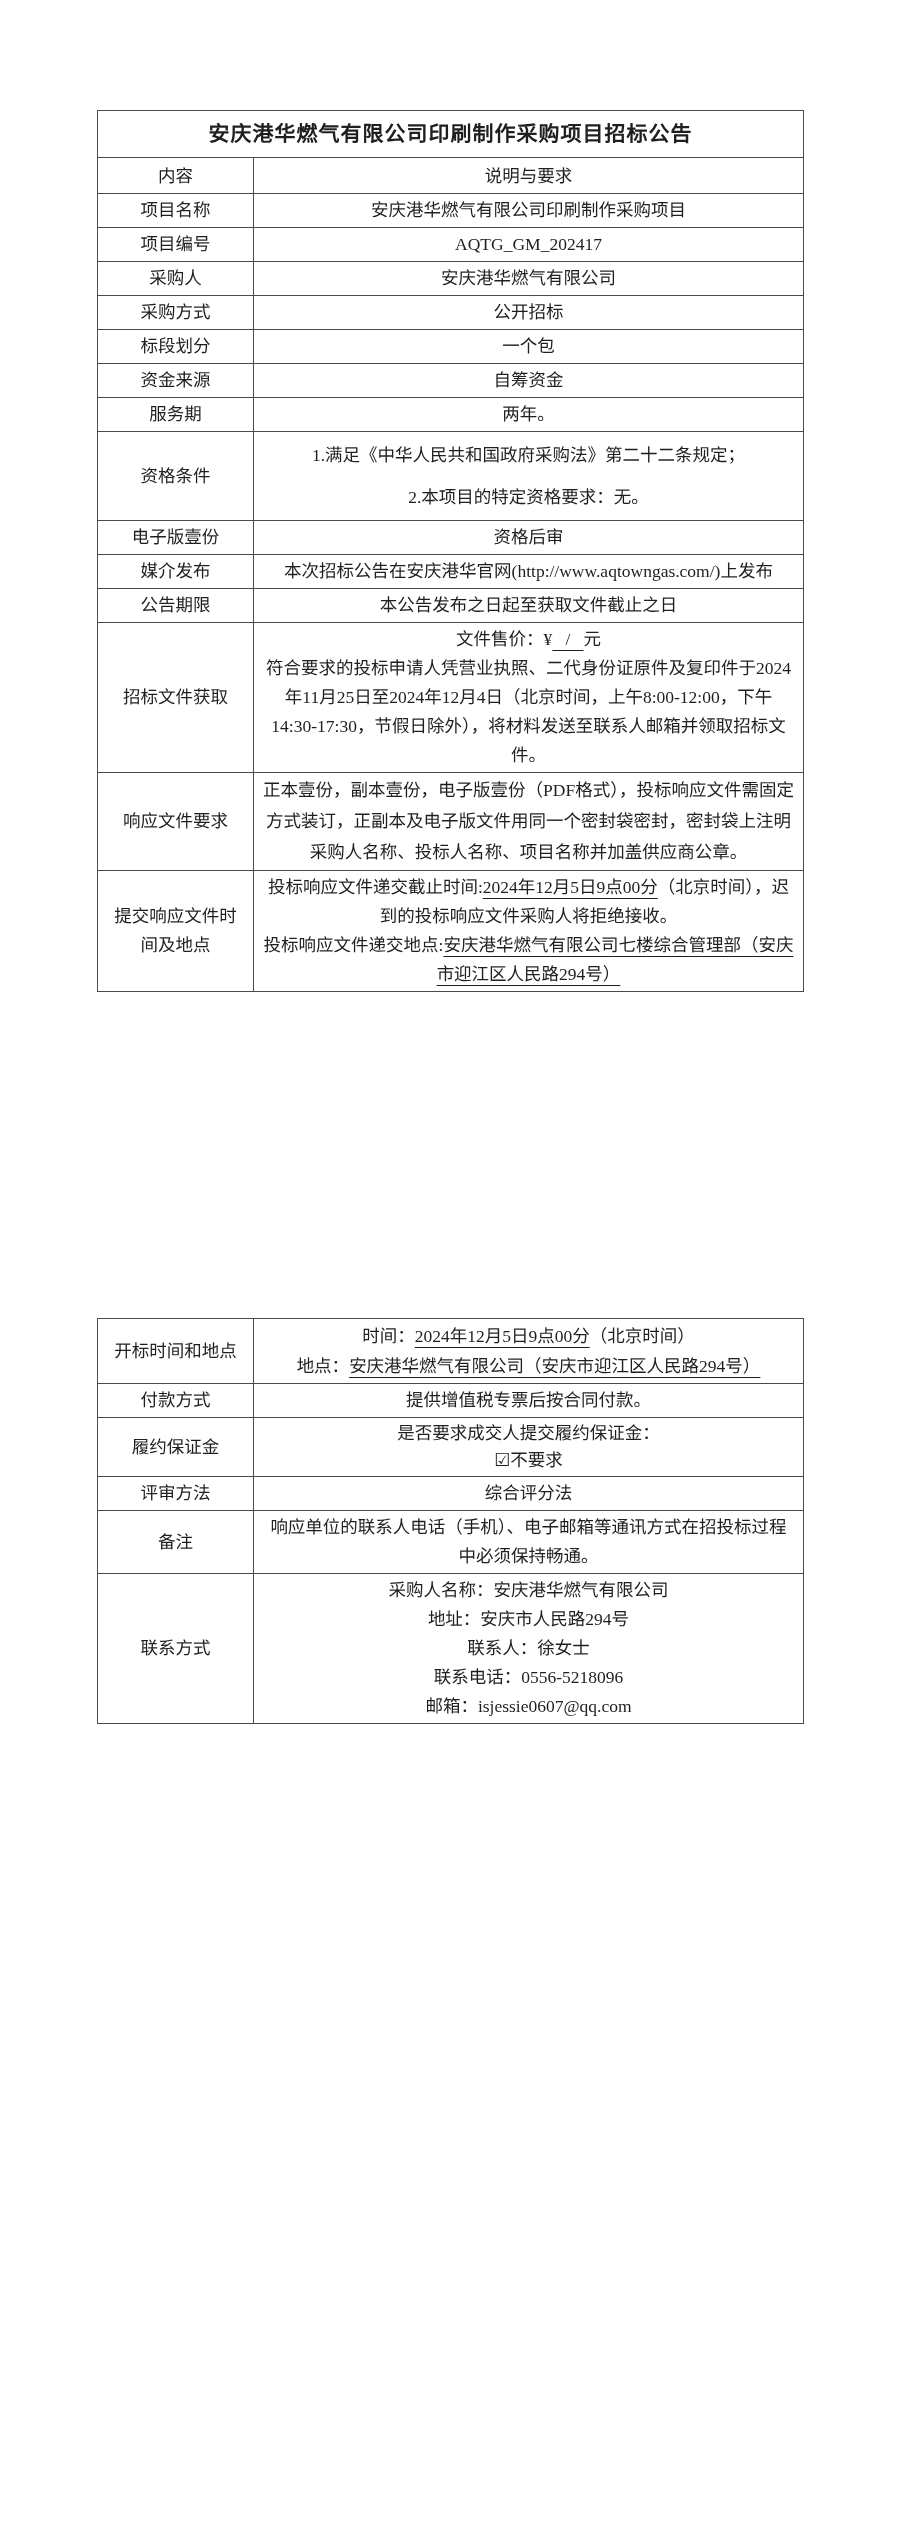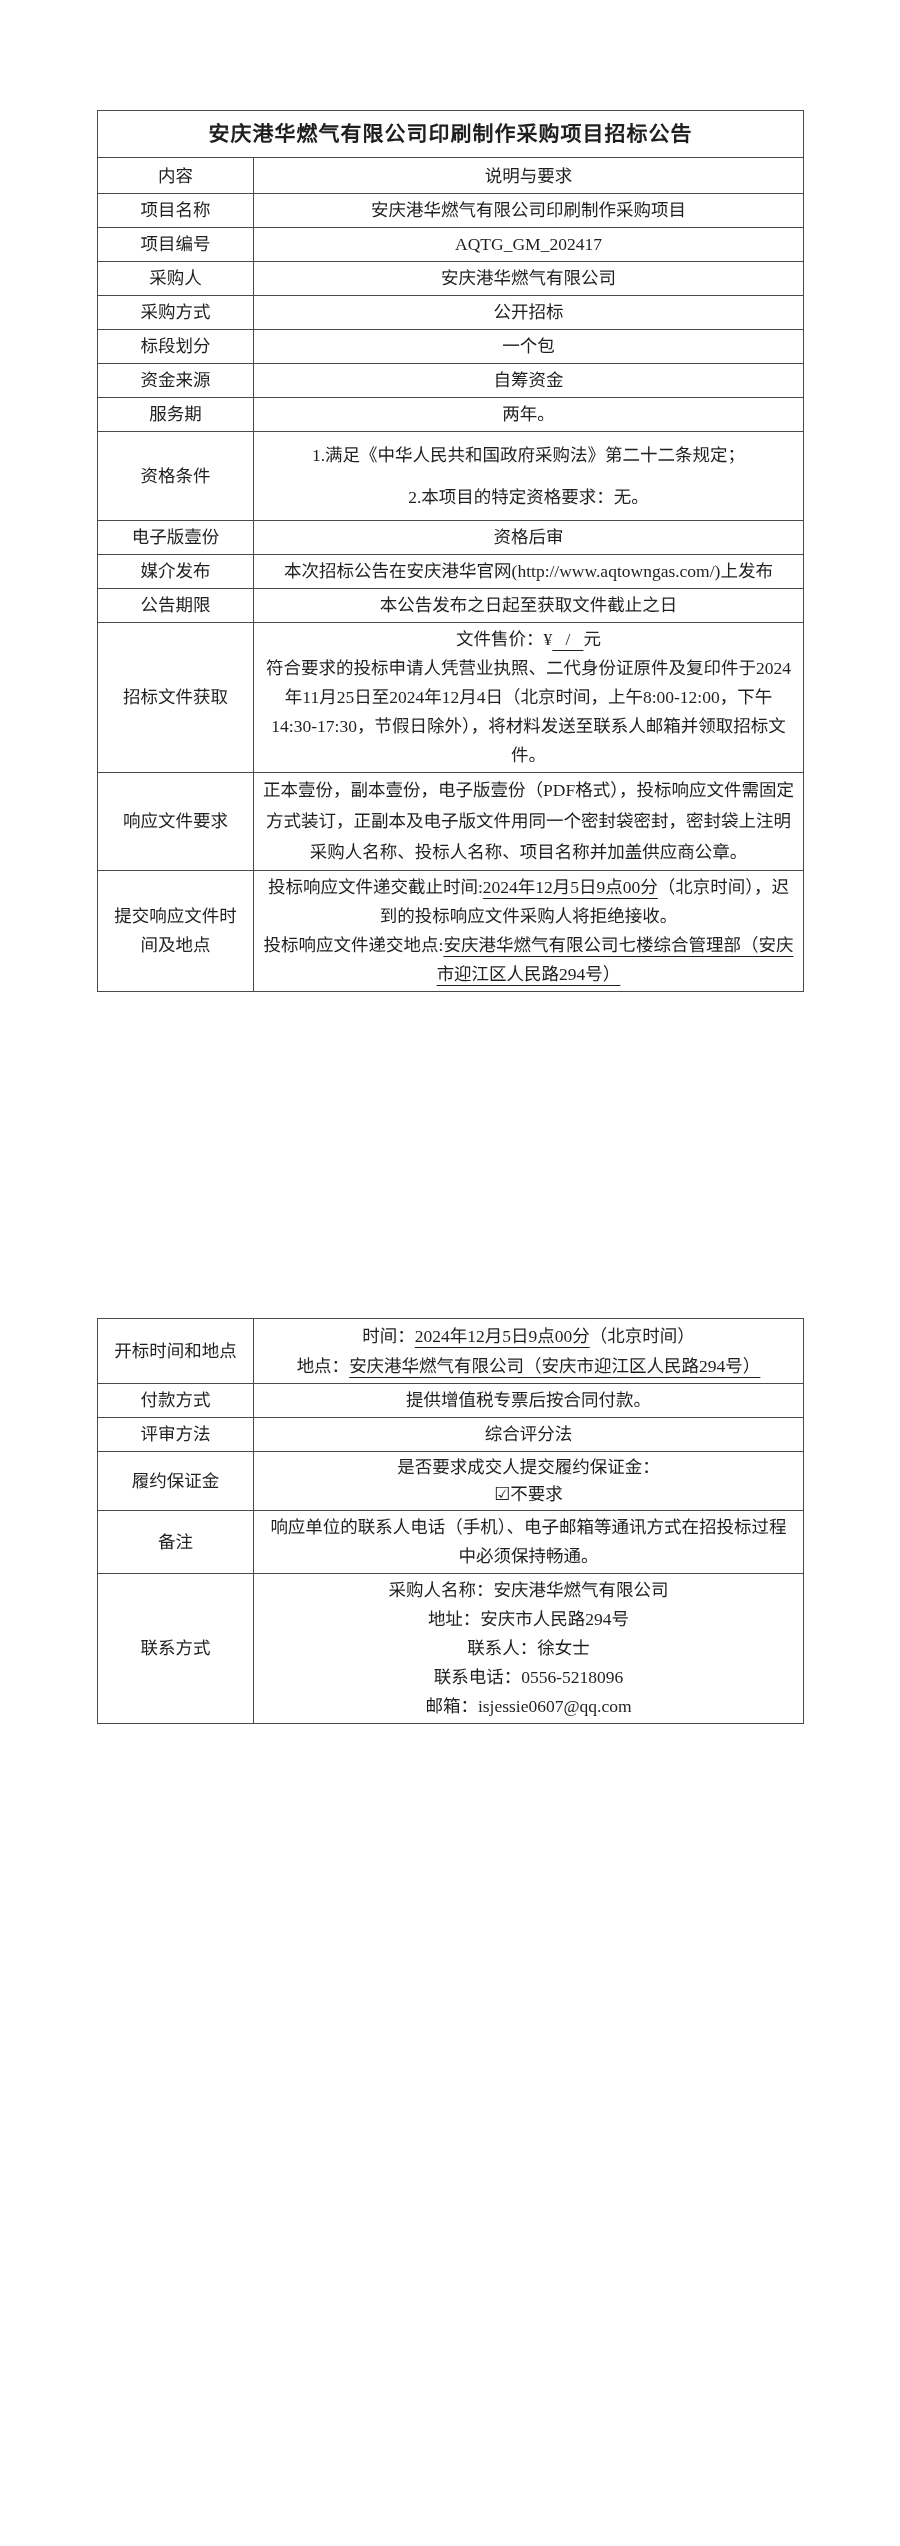--- a/index.html
+++ b/index.html
@@ -181,30 +181,30 @@
             <div class="para"><span>地点：</span><span class="u">安庆港华燃气有限公司（安庆市迎江区人民路294号）</span></div>
           </td>
         </tr>
         <tr>
           <td class="label-cell">付款方式</td>
           <td class="value-cell">
             <div class="para"><span>提供增值税专票后按合同付款。</span></div>
           </td>
         </tr>
         <tr>
-          <td class="label-cell">评审方法</td>
-          <td class="value-cell">
-            <div class="para"><span>综合评分法</span></div>
-          </td>
-        </tr>
-        <tr>
           <td class="label-cell">履约保证金</td>
           <td class="value-cell" style="line-height: 27px;">
             <div class="para"><span>是否要求成交人提交履约保证金：</span></div>
             <div class="para"><span class="chk">☑</span><span>不要求</span></div>
+          </td>
+        </tr>
+        <tr>
+          <td class="label-cell">评审方法</td>
+          <td class="value-cell">
+            <div class="para"><span>综合评分法</span></div>
           </td>
         </tr>
         <tr>
           <td class="label-cell">备注</td>
           <td class="value-cell" style="line-height: 29px;">
             <div class="para"><span>响应单位的联系人电话（手机）、电子邮箱等通讯方式在招投标过程中必须保持畅通。</span></div>
           </td>
         </tr>
         <tr>
           <td class="label-cell">联系方式</td>

